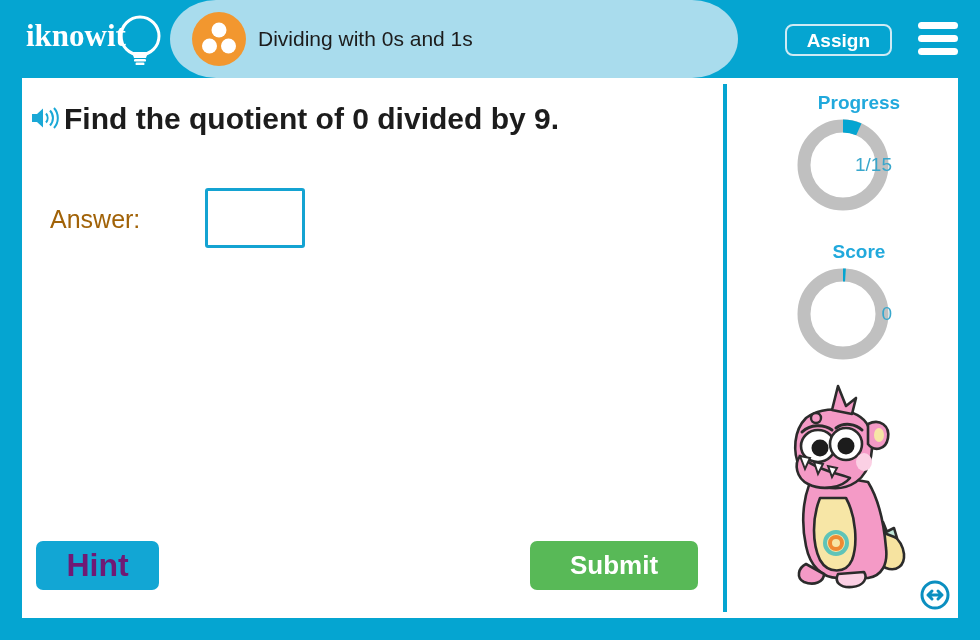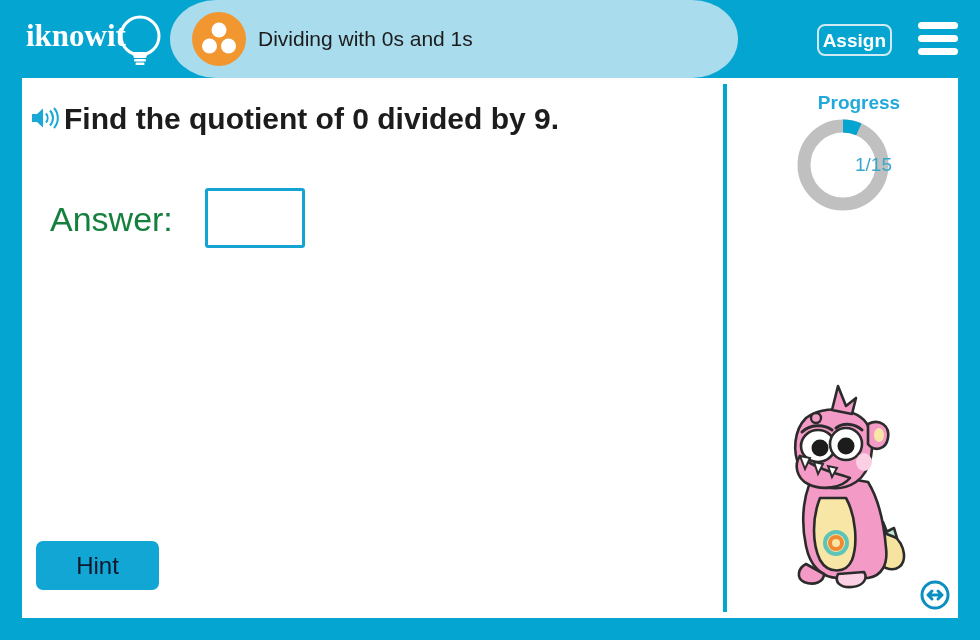--- a/index.html
+++ b/index.html
@@ -80,21 +80,21 @@
     line-height: 78px;
     font-size: 21px;
     color: #1c1c1c;
     white-space: nowrap;
     text-align: center;
   }
 
   .assign-button {
     position: absolute;
     right: 88px; top: 24px;
-    padding: 0 4px;
+    padding: 0 20px;
     height: 32px;
     line-height: 30px;
     border: 2px solid #cfeaf4;
     border-radius: 8px;
     color: #ffffff;
     font-size: 19px;
     font-weight: bold;
     background: transparent;
     cursor: pointer;
     box-sizing: border-box;
@@ -170,22 +170,22 @@
     left: 28px;
     top: 110px;
     height: 62px;
   }
   .answer-label {
     position: absolute;
     left: 0;
     top: 0;
     height: 62px;
     line-height: 62px;
-    font-size: 34px;
-    color: #15803d;
+    font-size: 25px;
+    color: #a16207;
     text-align: center;
   }
   .answer-input {
     position: absolute;
     left: 155px;
     top: 0;
     width: 100px;
     height: 60px;
     border: 3px solid #14a3d2;
     border-radius: 3px;
@@ -201,23 +201,23 @@
   
   .hint-button {
     position: absolute;
     left: 14px;
     bottom: 28px;
     width: 123px;
     height: 49px;
     border: none;
     border-radius: 7px;
     background: #12a6d4;
-    color: #0f172a;
-    font-size: 24px;
-    font-weight: normal;
+    color: #701a75;
+    font-size: 32px;
+    font-weight: bold;
     font-family: "Liberation Sans", sans-serif;
     cursor: pointer;
   }
   .submit-button {
     position: absolute;
     left: 508px;
     bottom: 28px;
     width: 168px;
     height: 49px;
     border: none;
@@ -337,34 +337,45 @@
       </svg>
       <div class="question-text">Find the quotient of 0 divided by 9.</div>
     </div>
 
     <div class="answer-row">
       <div class="answer-label">Answer:</div>
       <input class="answer-input" type="text" value="" style="">
     </div>
 
     <button class="hint-button">Hint</button>
+    <button class="submit-button">Submit</button>
 
     <div class="sidebar">
 
       <div class="gauge-block" style="top:14px;">
         <div class="gauge-label">Progress</div>
         <div class="gauge">
           <svg width="98" height="98" viewBox="0 0 98 98">
             <circle cx="49" cy="49" r="39" fill="none" stroke="#c0c0c0" stroke-width="13"></circle>
             <circle cx="49" cy="49" r="39" fill="none" stroke="#05a5d1" stroke-width="13" stroke-dasharray="16.3 228.7" transform="rotate(-90 49 49)"></circle>
           </svg>
           <div class="gauge-value">1/15</div>
         </div>
       </div>
 
+      <div class="gauge-block" style="top:163px;">
+        <div class="gauge-label">Score</div>
+        <div class="gauge">
+          <svg width="98" height="98" viewBox="0 0 98 98">
+            <circle cx="49" cy="49" r="39" fill="none" stroke="#c0c0c0" stroke-width="13"></circle>
+            <circle cx="49" cy="49" r="39" fill="none" stroke="#05a5d1" stroke-width="13" stroke-dasharray="2.5 242.5" transform="rotate(-90 49 49)"></circle>
+          </svg>
+          <div class="gauge-value">0</div>
+        </div>
+      </div>
 
       <svg class="mascot" viewBox="0 0 140 215">
         <g stroke="#2b2b2b" stroke-width="2.6" stroke-linejoin="round">
 
           <path d="M92 150 C112 150 126 160 128 176 C129 188 120 194 110 190 C102 187 100 176 104 170" fill="#f6e3a0"></path>
 
           <path d="M86 150 l9 -8 l4 9 z" fill="#bfe6d8"></path>
           <path d="M97 151 l10 -7 l4 10 z" fill="#bfe6d8"></path>
           <path d="M108 155 l10 -5 l3 10 z" fill="#bfe6d8"></path>
 

